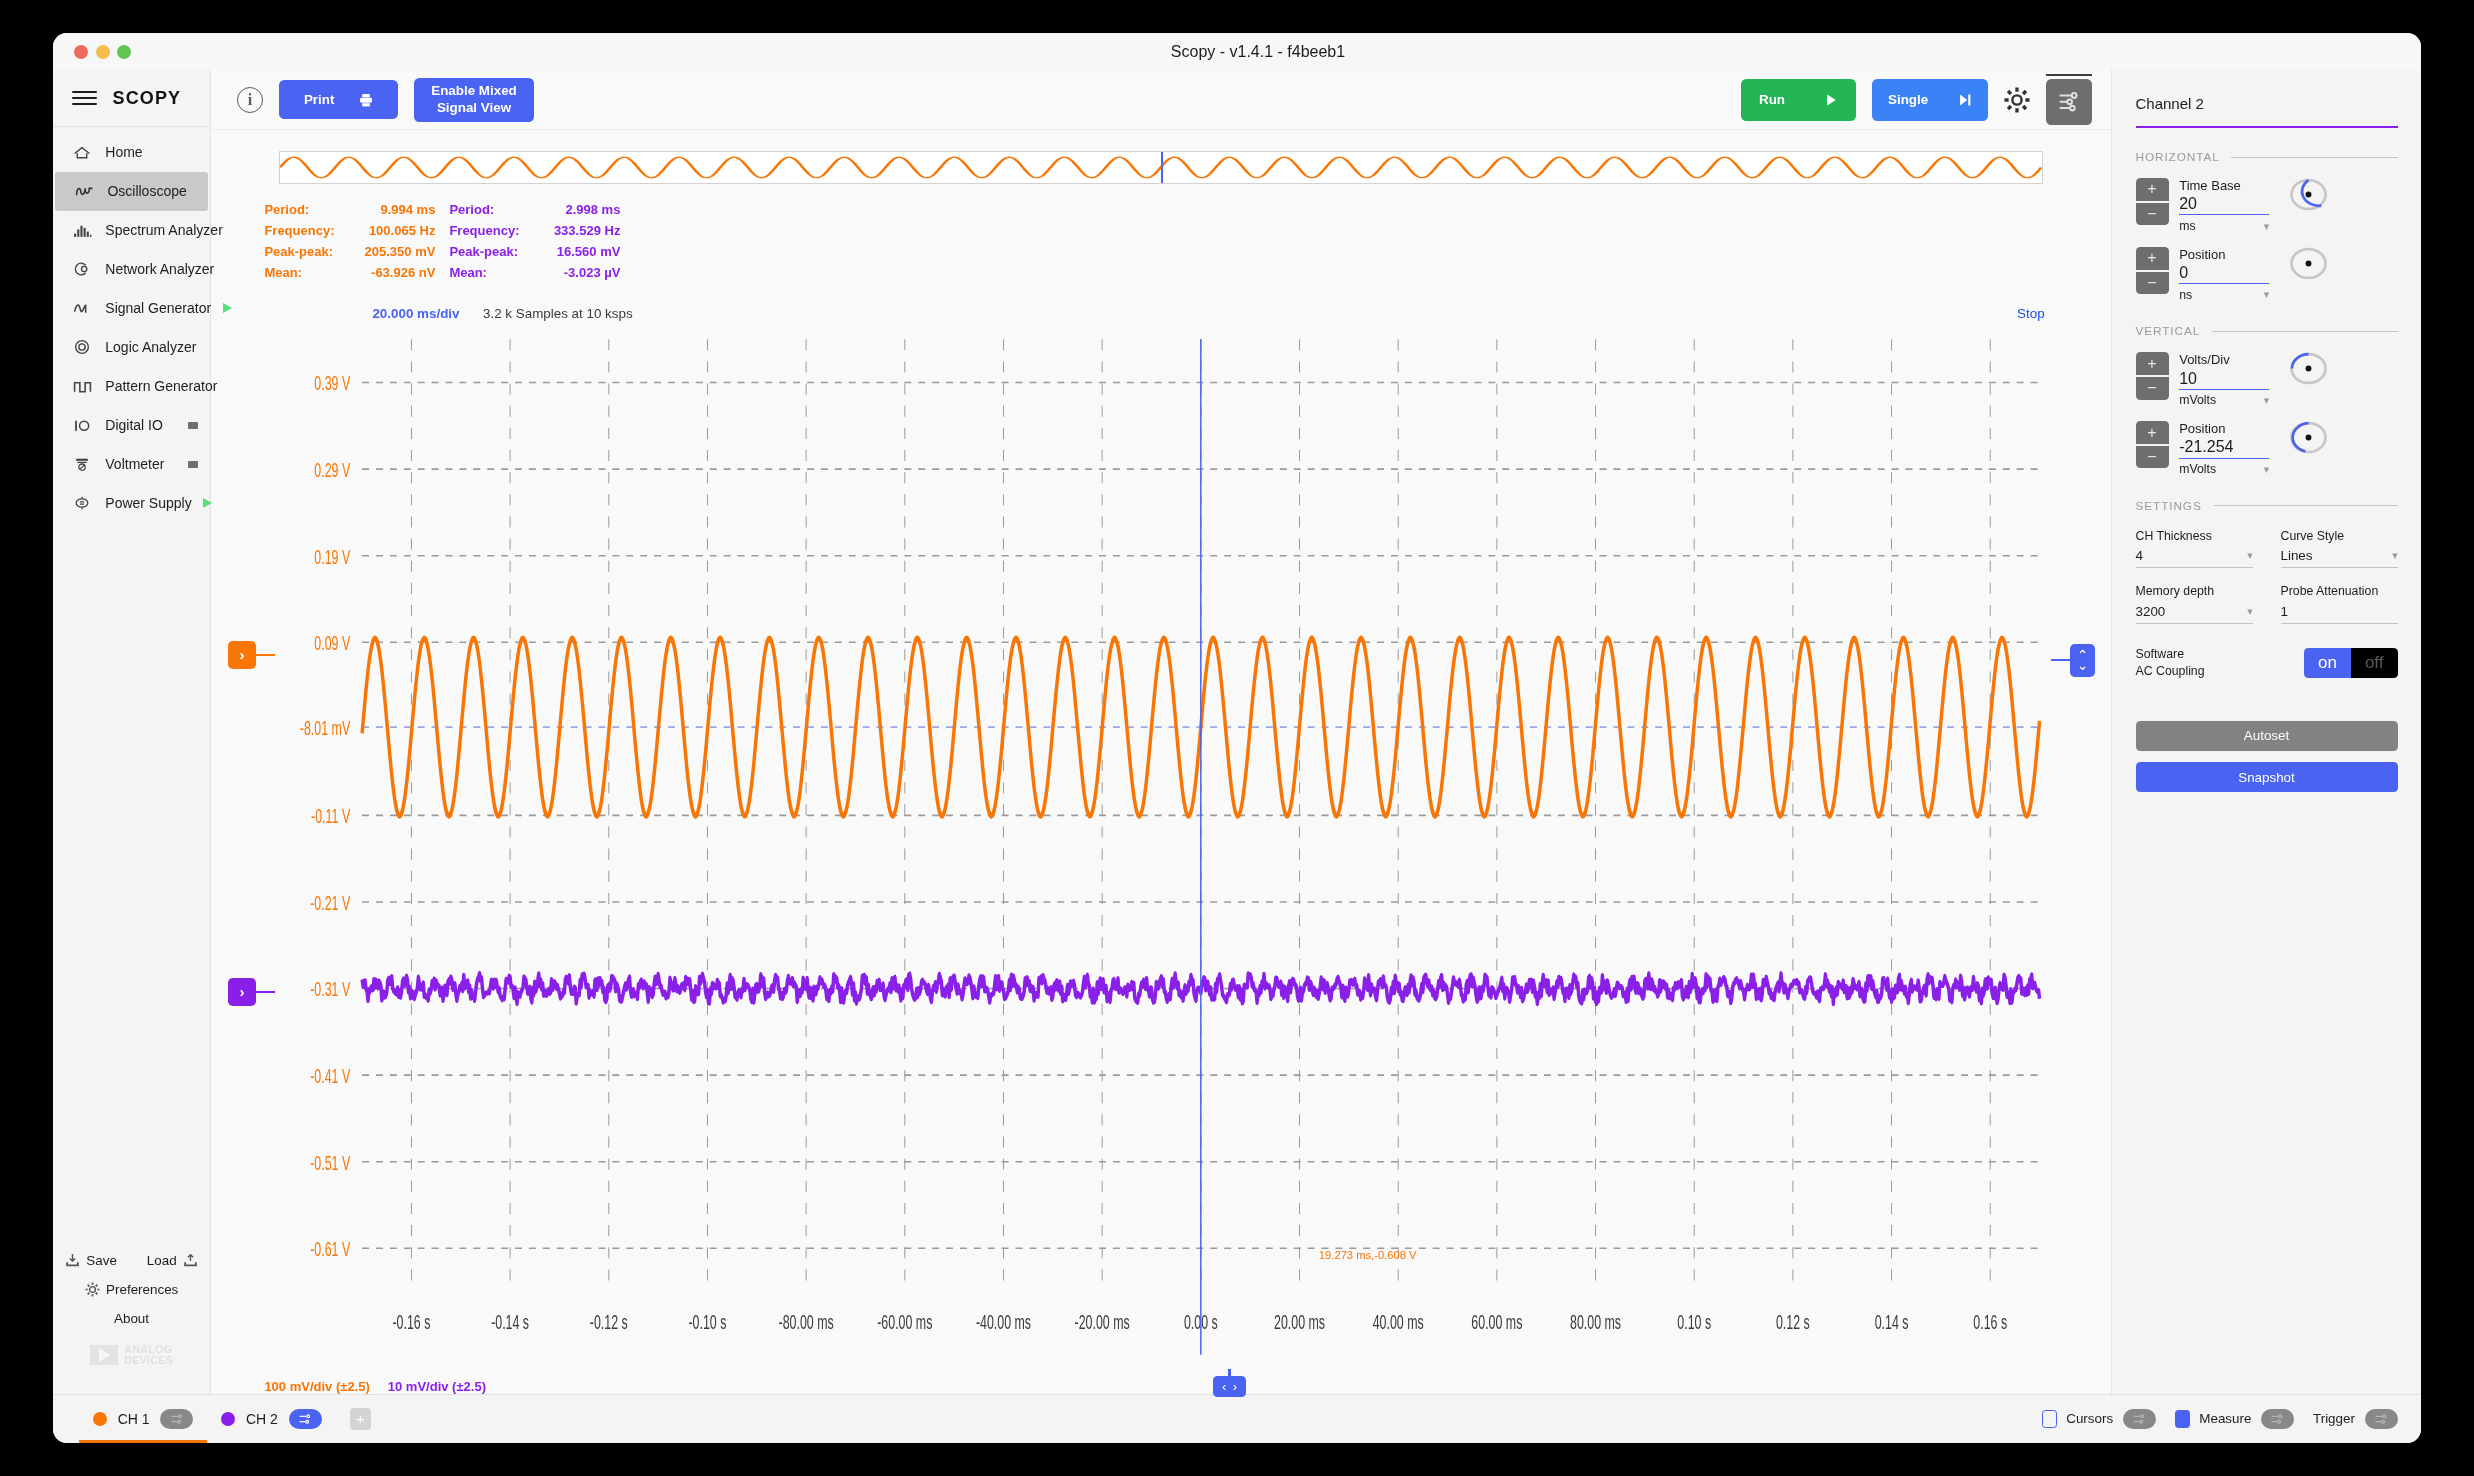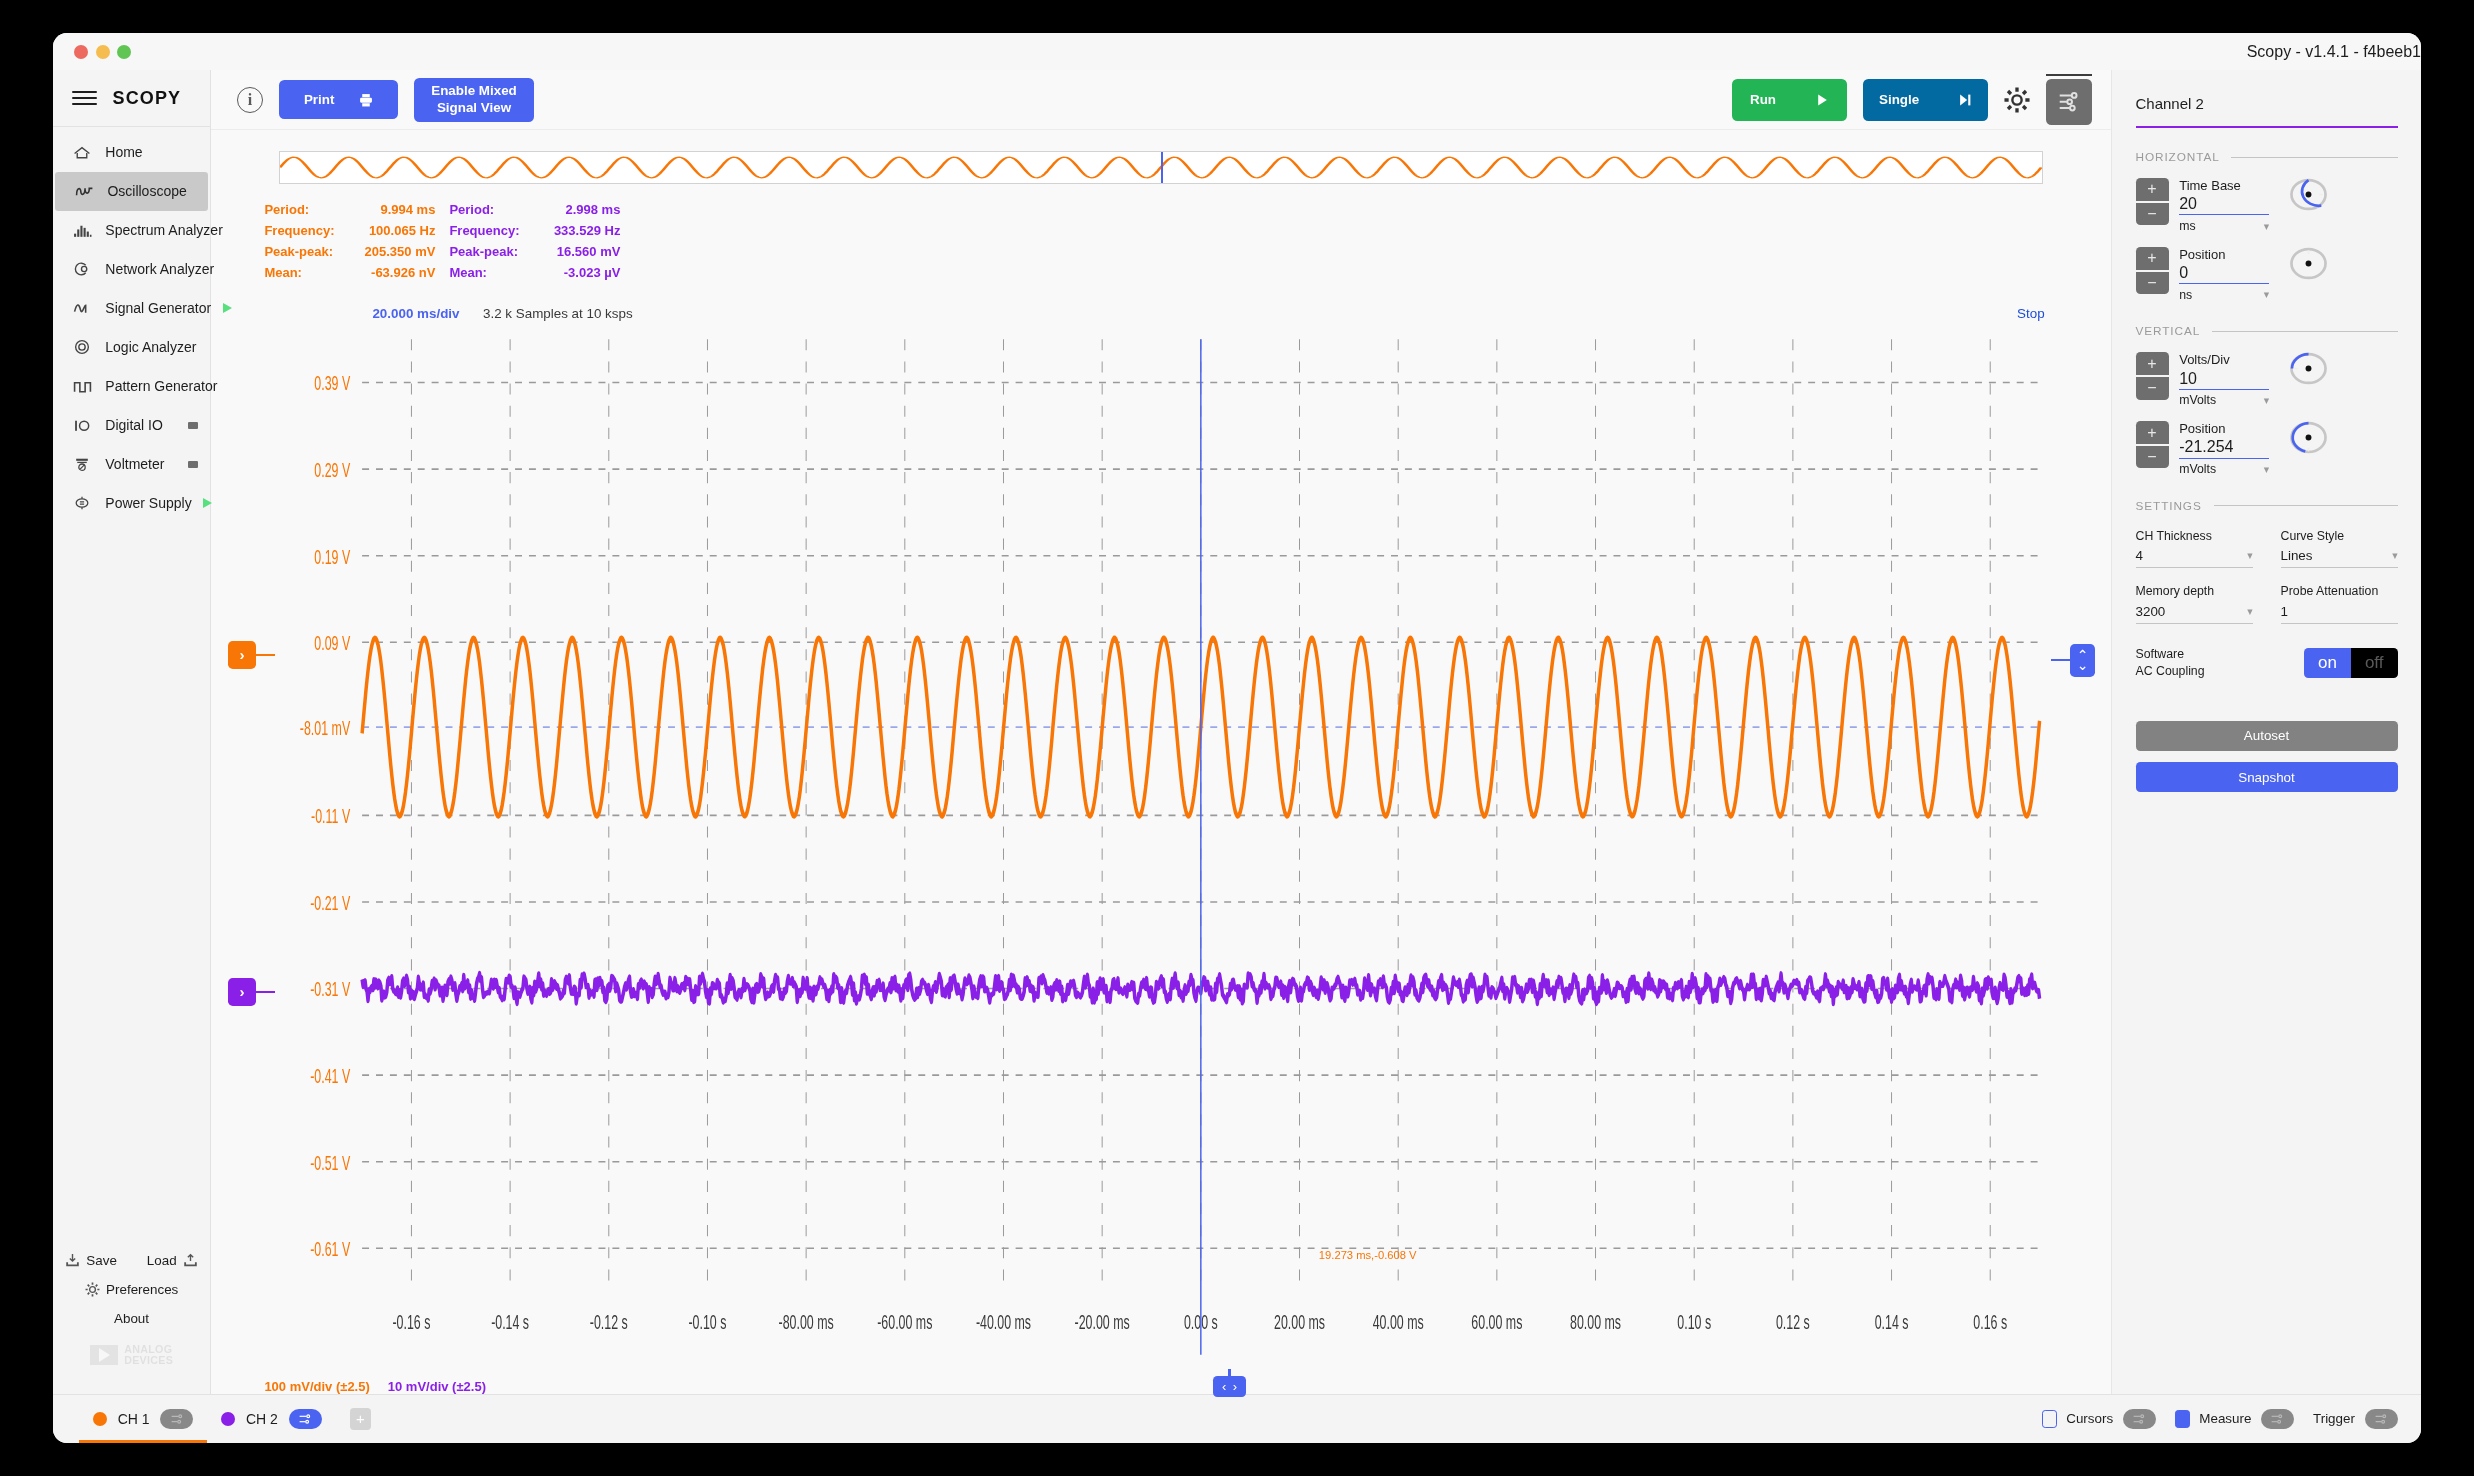--- a/index.html
+++ b/index.html
@@ -24,21 +24,21 @@
     background: #f7f7f7;
     position: relative;
     display: flex; align-items: center;
   }
   .lights { display: flex; gap: 7.5px; margin-left: 21.4px; }
   .light { width: 14px; height: 14px; border-radius: 50%; }
   .l-red { background: #ec6a5f; }
   .l-yel { background: #f5bd4f; }
   .l-grn { background: #61c554; }
   .title-text {
-    position: absolute; left: 0; right: 0; text-align: right;
+    position: absolute; left: 0; right: 0; text-align: center;
     font-size: 16px; color: #1d1d1d; font-weight: 400; margin-left: 42px;
   }
   
   .body { flex: 1; display: flex; min-height: 0; }
   
   .sidebar {
     width: 158px; flex: 0 0 158px;
     background: #f4f4f4;
     border-right: 0.5px solid #e2e2e2;
     display: flex; flex-direction: column;
@@ -68,21 +68,21 @@
   .adi-text { font-size: 10.7px; font-weight: 700; line-height: 1.02; color: #b0b0b0; letter-spacing: 0.3px; }
   
   .center { flex: 1; display: flex; flex-direction: column; min-width: 0; background: #f9f9f9; }
   .toolbar { height: 60px; flex: 0 0 60px; display: flex; align-items: center; padding: 0 19px 0 26px; gap: 16px; border-bottom: 0.5px solid #ececec; }
   .info-ico { width: 26px; height: 26px; border: 1.6px solid #5a5a5a; border-radius: 50%; display: flex; align-items: center; justify-content: center; font-size: 16px; font-weight: 700; color: #5a5a5a; font-family: "Liberation Serif", serif; cursor: pointer; }
   .btn { border: none; border-radius: 5.3px; color: #fff; font-size: 13.4px; font-weight: 700; cursor: pointer; font-family: inherit; display: flex; align-items: center; justify-content: center; }
   .btn-print { background: #4a63f0; width: 119px; height: 39px; gap: 24.6px; }
   .btn-mixed { background: #4a63f0; width: 120px; height: 44px; line-height: 1.22; text-align: center; flex-direction: column; }
   .tb-spacer { flex: 1; }
   .btn-run { background: #22b455; width: 115px; height: 42px; justify-content: space-between; padding: 0 18px; }
-  .btn-single { background: #0369a1; width: 125px; height: 42px; justify-content: space-between; padding: 0 16px; }
+  .btn-single { background: #3b82f6; width: 116px; height: 42px; justify-content: space-between; padding: 0 16px; }
   .gear-btn, .panel-btn { cursor: pointer; display: flex; align-items: center; justify-content: center; }
   .panel-btn { width: 46px; height: 46px; background: #6e6e6e; border-radius: 5.3px; }
   .panel-btn-wrap { display: flex; flex-direction: column; align-items: center; gap: 3.2px; }
   .panel-bar { width: 46px; height: 2.1px; background: #3d3d3d; }
   
   .plotarea { flex: 1; display: flex; flex-direction: column; padding: 11.8px 21.4px 0 21.4px; min-height: 0; position: relative; }
   .overview { height: 33px; border: 0.5px solid #d2d2d2; background: #fff; position: relative; margin: 9.6px 47px 0 47px; overflow: hidden; }
   .overview svg { display: block; width: 100%; height: 100%; }
   .ovl-marker { position: absolute; left: 50%; top: 0; width: 1.6px; height: 100%; background: #4a63f0; }
   

